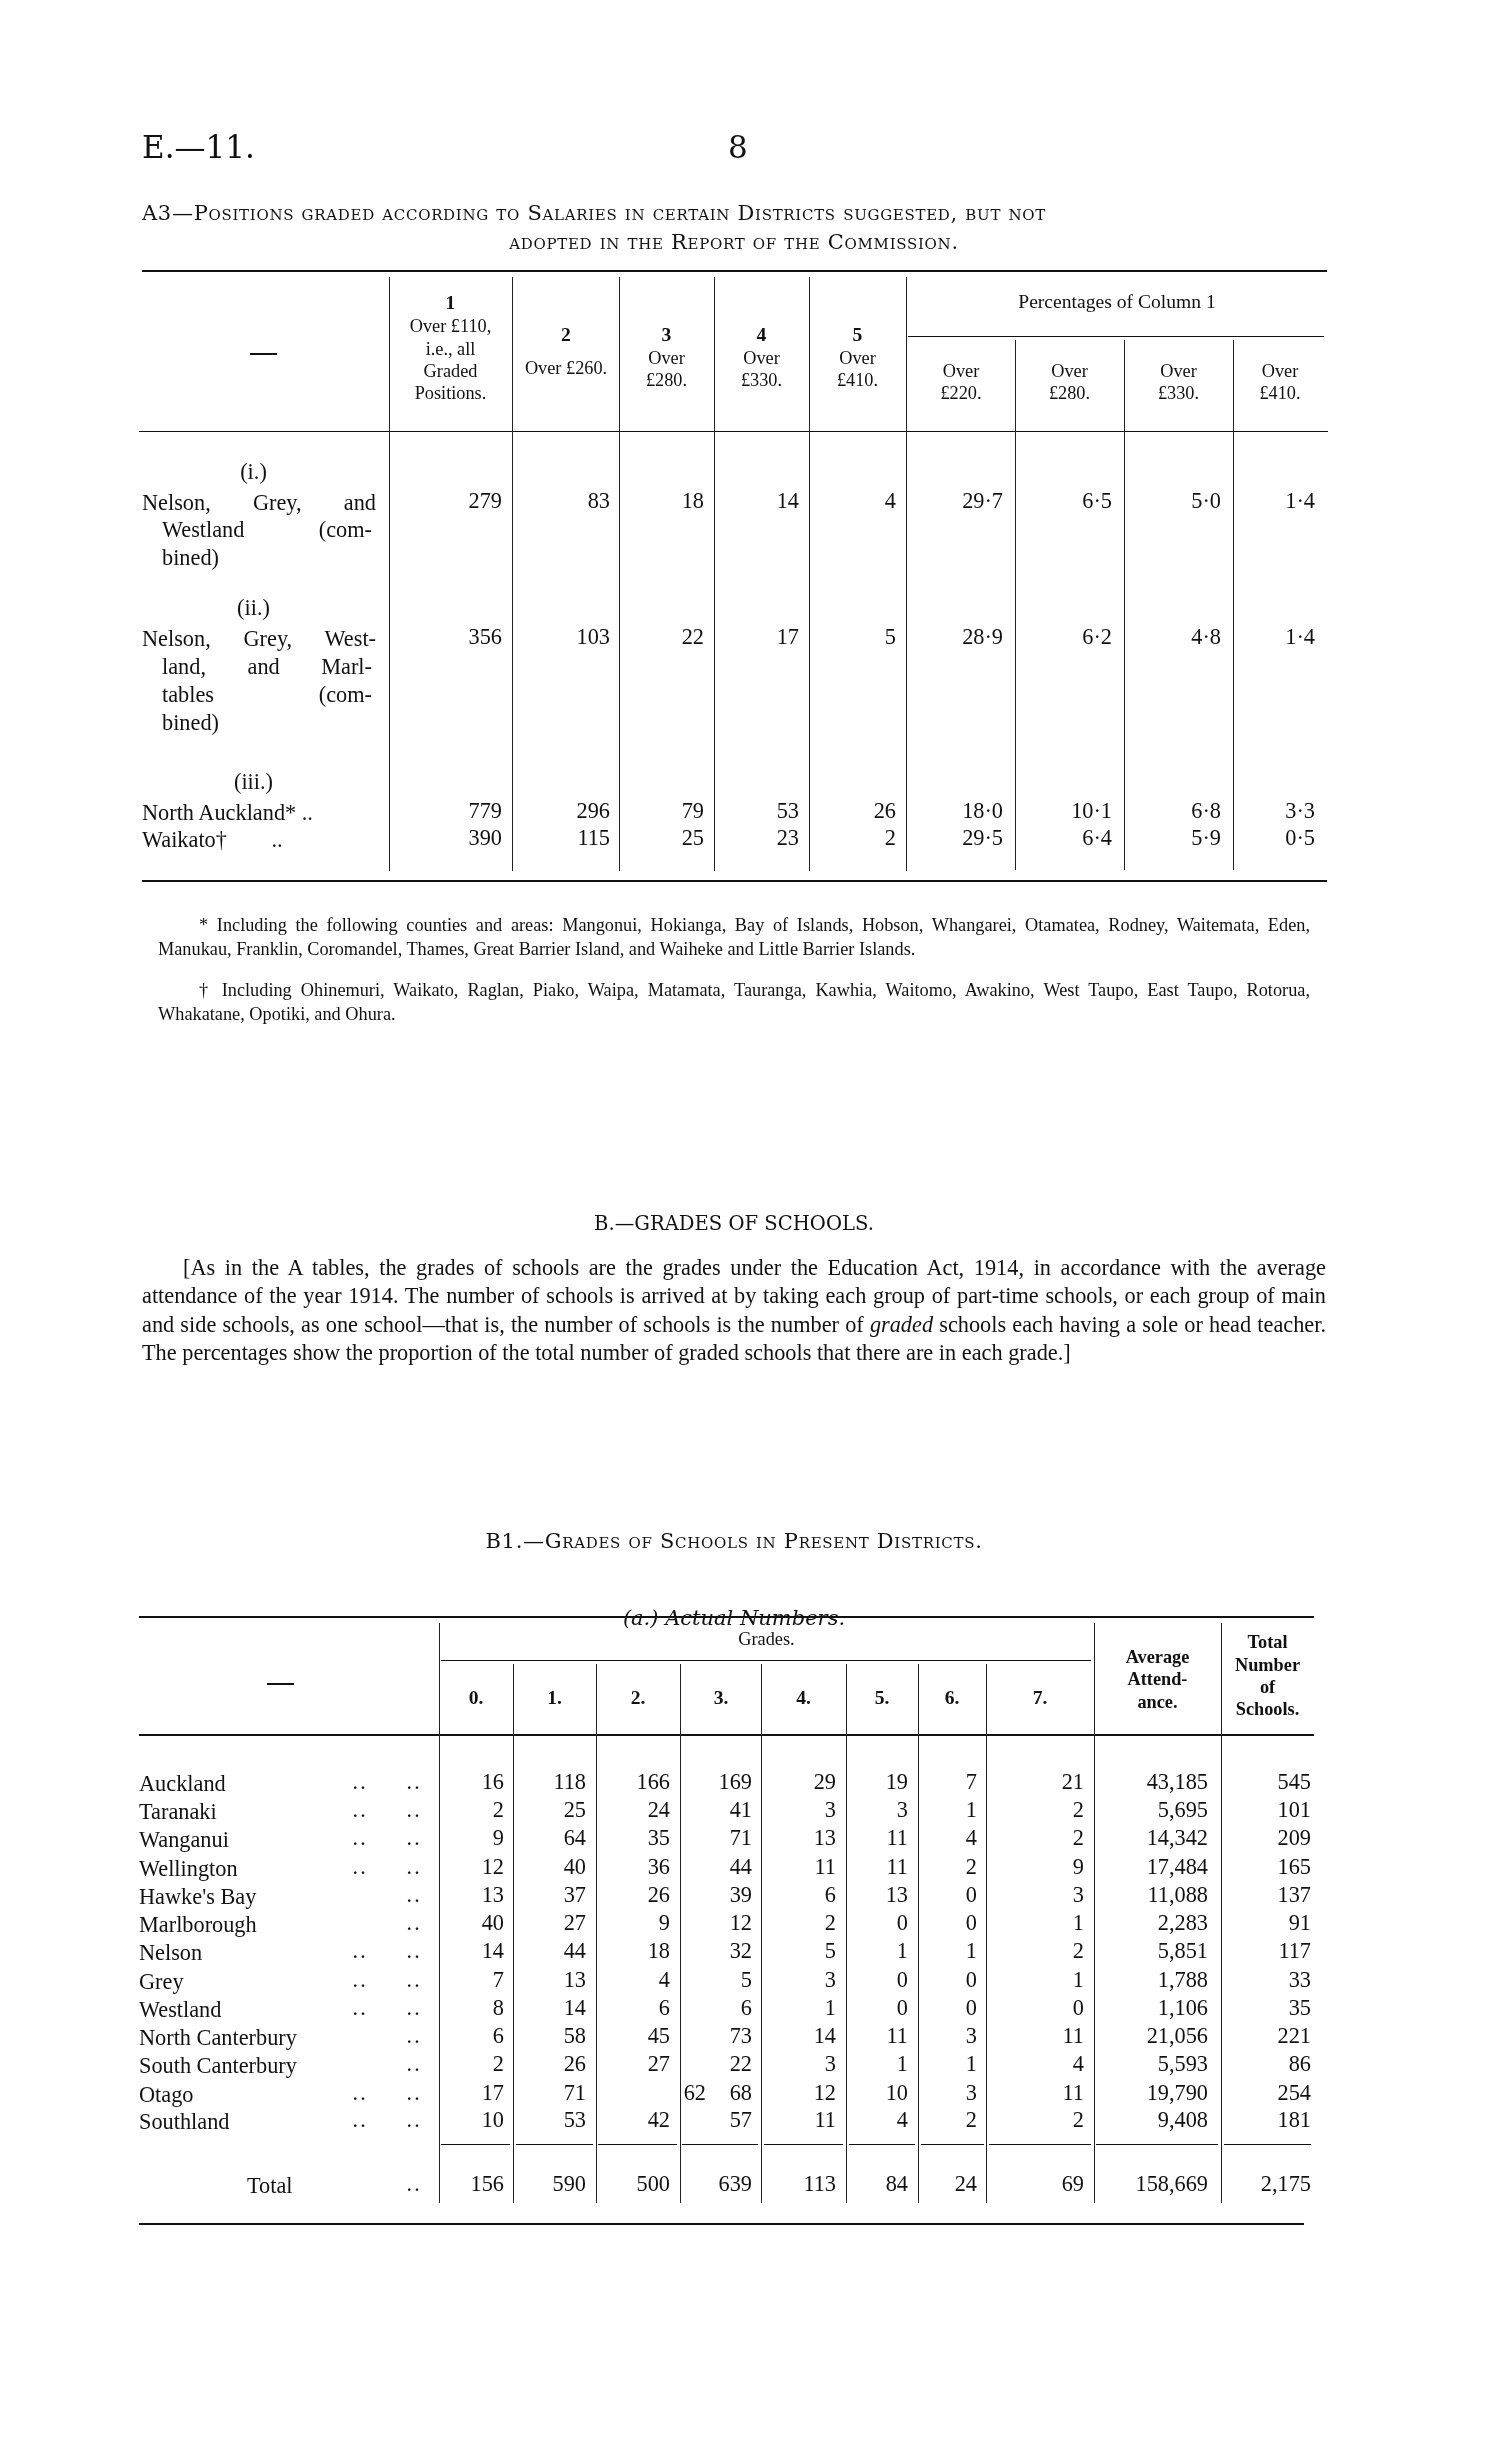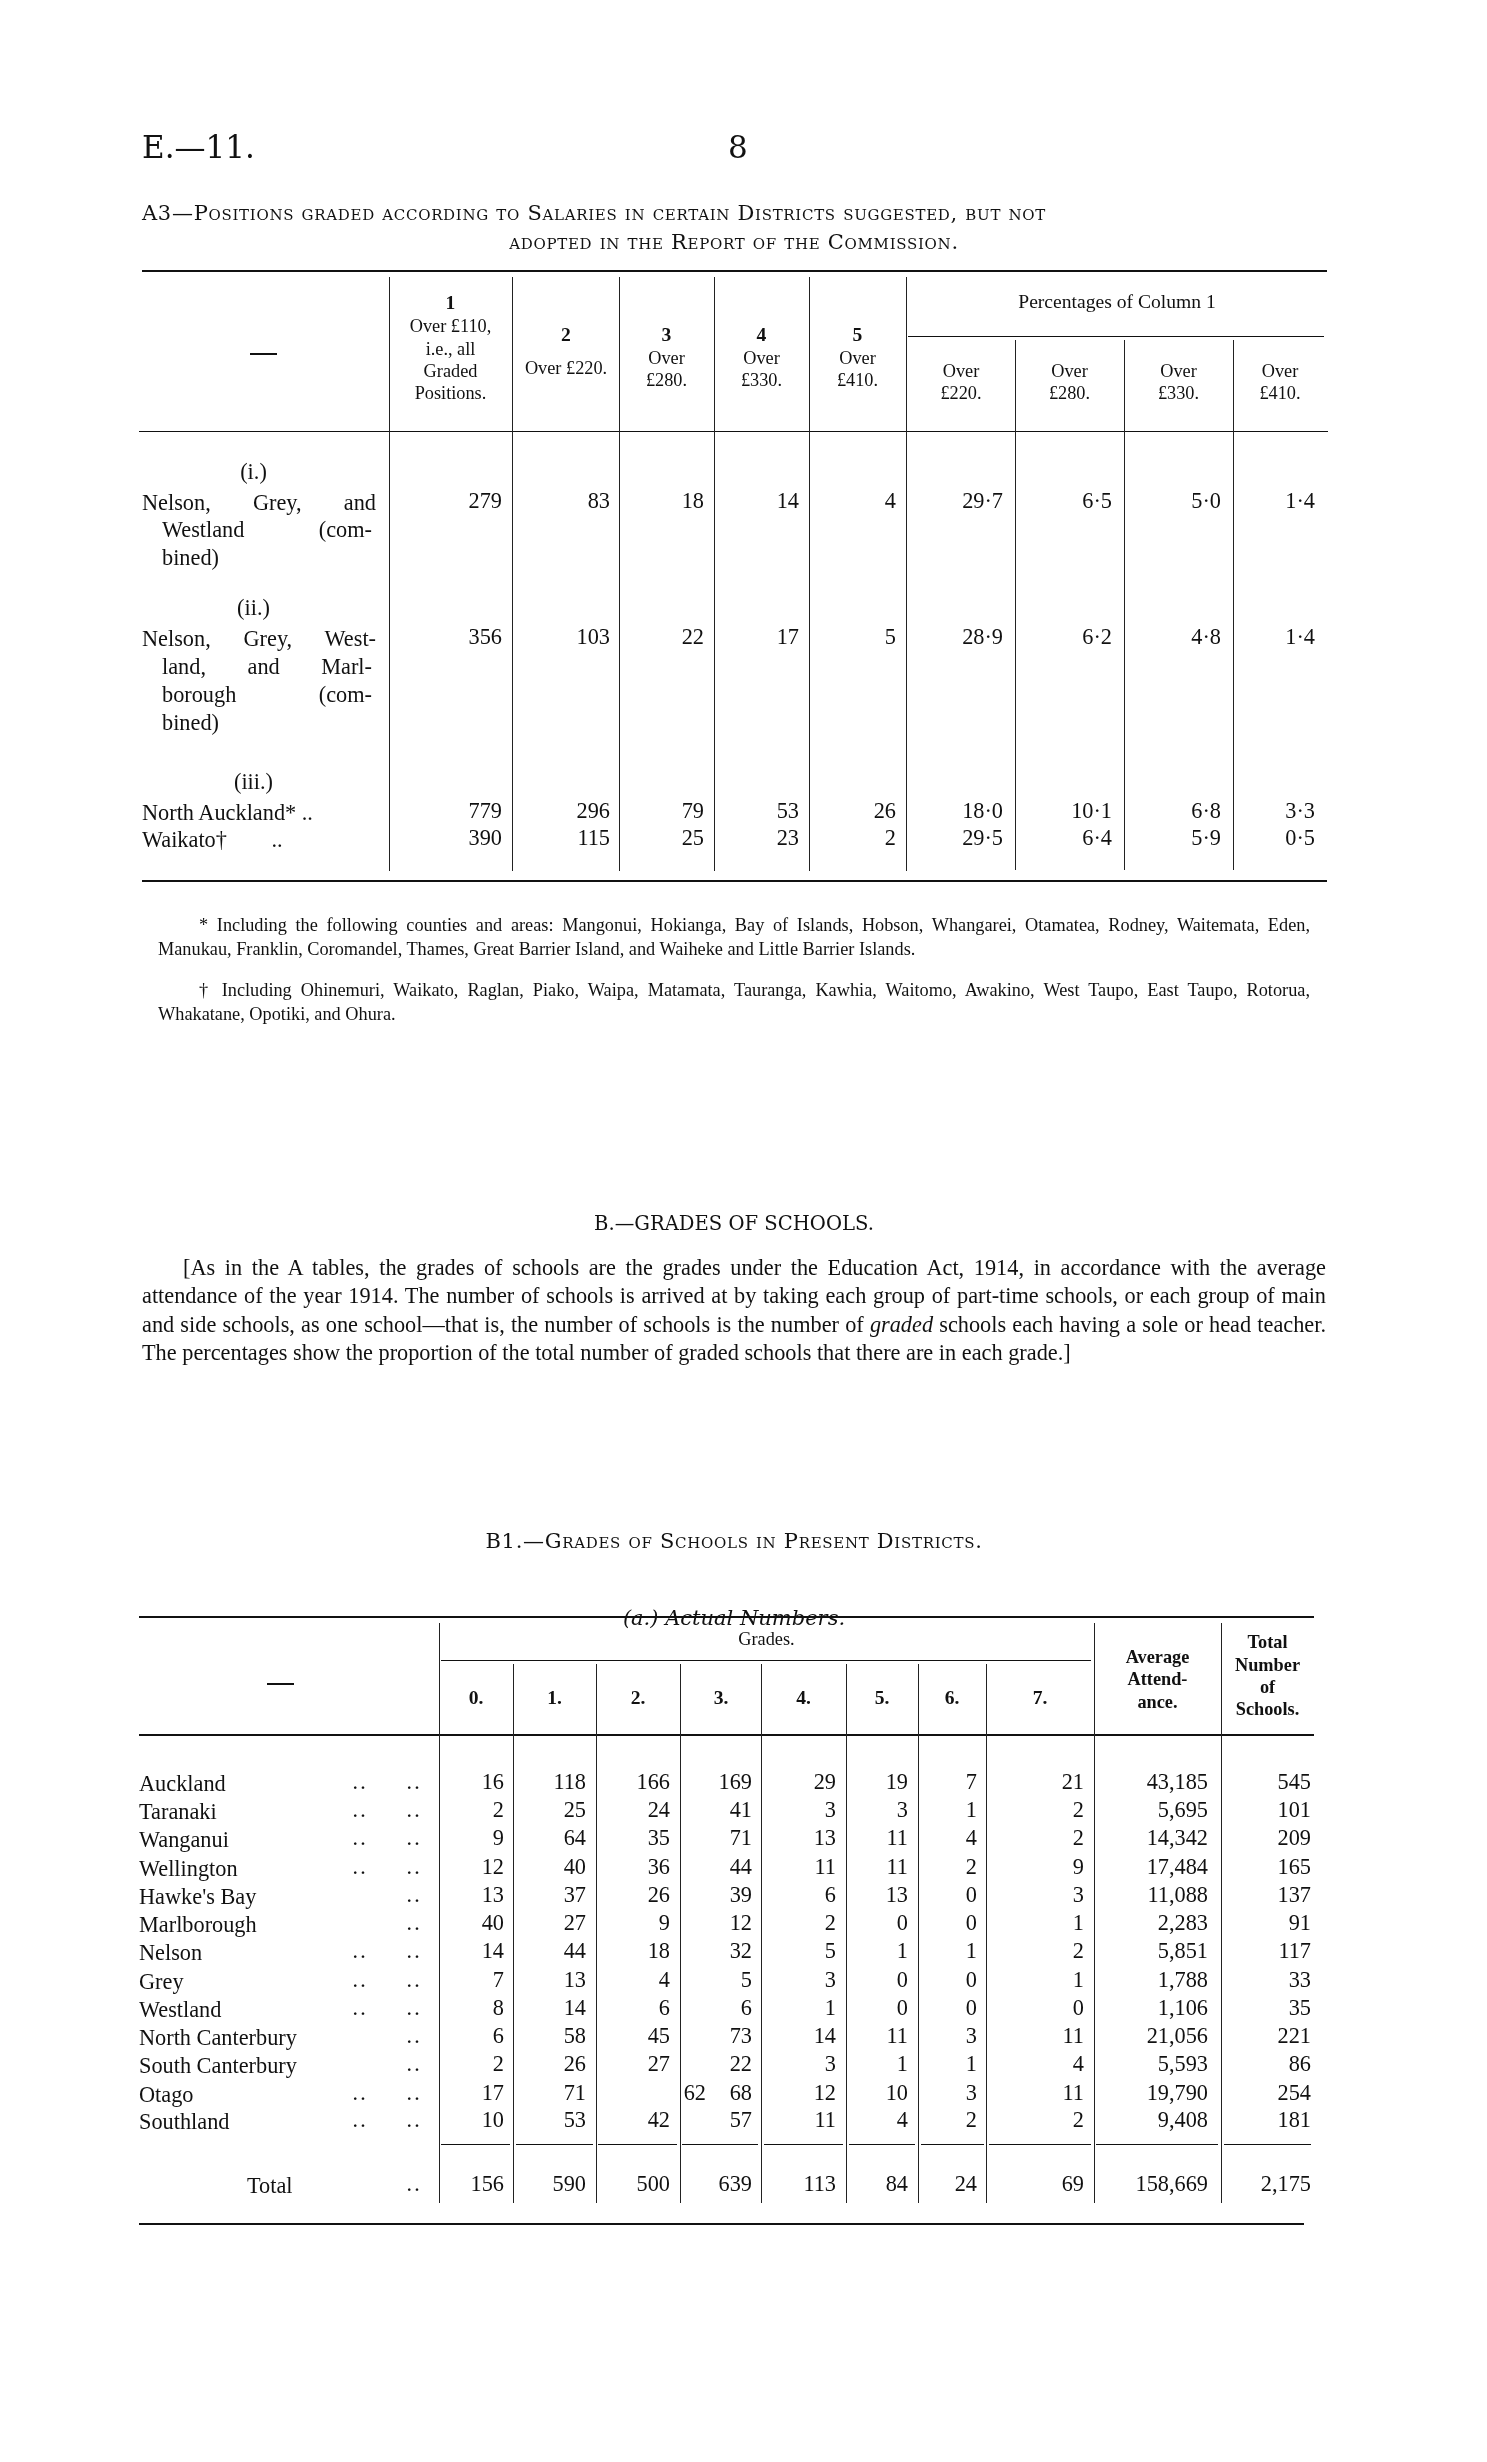--- a/index.html
+++ b/index.html
@@ -75,21 +75,21 @@
 <div class="vline" style="left: 1015px; top: 340px; height: 530px;"></div>
 <div class="vline" style="left: 1124px; top: 340px; height: 530px;"></div>
 <div class="vline" style="left: 1233px; top: 340px; height: 530px;"></div>
 <div class="dash" style="left: 250px; top: 353px;"></div>
 <div class="cell hcell" style="left: 389px; width: 123px; top: 292px; font-weight: bold; font-size: 19.6px;">1</div>
 <div class="cell hcell" style="left: 389px; width: 123px; top: 315px;">Over £110,</div>
 <div class="cell hcell" style="left: 389px; width: 123px; top: 338px;">i.e., all</div>
 <div class="cell hcell" style="left: 389px; width: 123px; top: 360px;">Graded</div>
 <div class="cell hcell" style="left: 389px; width: 123px; top: 382px;">Positions.</div>
 <div class="cell hcell" style="left: 512px; width: 108px; top: 324px; font-weight: bold; font-size: 19.6px;">2</div>
-<div class="cell hcell" style="left: 512px; width: 108px; top: 357px;">Over £220.</div>
+<div class="cell hcell" style="left: 512px; width: 108px; top: 357px;">Over £260.</div>
 <div class="cell hcell" style="left: 619px; width: 95px; top: 324px; font-weight: bold; font-size: 19.6px;">3</div>
 <div class="cell hcell" style="left: 619px; width: 95px; top: 347px;">Over</div>
 <div class="cell hcell" style="left: 619px; width: 95px; top: 369px;">£280.</div>
 <div class="cell hcell" style="left: 714px; width: 95px; top: 324px; font-weight: bold; font-size: 19.6px;">4</div>
 <div class="cell hcell" style="left: 714px; width: 95px; top: 347px;">Over</div>
 <div class="cell hcell" style="left: 714px; width: 95px; top: 369px;">£330.</div>
 <div class="cell hcell" style="left: 809px; width: 97px; top: 324px; font-weight: bold; font-size: 19.6px;">5</div>
 <div class="cell hcell" style="left: 809px; width: 97px; top: 347px;">Over</div>
 <div class="cell hcell" style="left: 809px; width: 97px; top: 369px;">£410.</div>
 <div class="cell hcell" style="left: 906px; width: 422px; top: 291px; font-size: 19.6px;">Percentages of Column 1</div>
@@ -110,21 +110,21 @@
 <div class="cell num" style="left: 619px; width: 85px; top: 489px;">18</div>
 <div class="cell num" style="left: 714px; width: 85px; top: 489px;">14</div>
 <div class="cell num" style="left: 809px; width: 87px; top: 489px;">4</div>
 <div class="cell num" style="left: 906px; width: 97px; top: 489px;">29·7</div>
 <div class="cell num" style="left: 1015px; width: 97px; top: 489px;">6·5</div>
 <div class="cell num" style="left: 1124px; width: 97px; top: 489px;">5·0</div>
 <div class="cell num" style="left: 1233px; width: 82px; top: 489px;">1·4</div>
 <div class="cell rowlabel" style="left: 142px; width: 223px; top: 594px; text-align: center;">(ii.)</div>
 <div class="cell rowlabel" style="left: 142px; width: 234px; top: 625px; text-align: justify; text-align-last: justify; white-space: pre;">Nelson, Grey, West-</div>
 <div class="cell rowlabel" style="left: 162px; width: 210px; top: 653px; text-align: justify; text-align-last: justify; white-space: pre;">land, and Marl-</div>
-<div class="cell rowlabel" style="left: 162px; width: 210px; top: 681px; text-align: justify; text-align-last: justify; white-space: pre;">borough (com-</div>
+<div class="cell rowlabel" style="left: 162px; width: 210px; top: 681px; text-align: justify; text-align-last: justify; white-space: pre;">tables (com-</div>
 <div class="cell rowlabel" style="left: 162px; width: 210px; top: 709px; text-align: justify; text-align-last: left; white-space: pre;">bined)</div>
 <div class="cell num" style="left: 389px; width: 113px; top: 625px;">356</div>
 <div class="cell num" style="left: 512px; width: 98px; top: 625px;">103</div>
 <div class="cell num" style="left: 619px; width: 85px; top: 625px;">22</div>
 <div class="cell num" style="left: 714px; width: 85px; top: 625px;">17</div>
 <div class="cell num" style="left: 809px; width: 87px; top: 625px;">5</div>
 <div class="cell num" style="left: 906px; width: 97px; top: 625px;">28·9</div>
 <div class="cell num" style="left: 1015px; width: 97px; top: 625px;">6·2</div>
 <div class="cell num" style="left: 1124px; width: 97px; top: 625px;">4·8</div>
 <div class="cell num" style="left: 1233px; width: 82px; top: 625px;">1·4</div>

